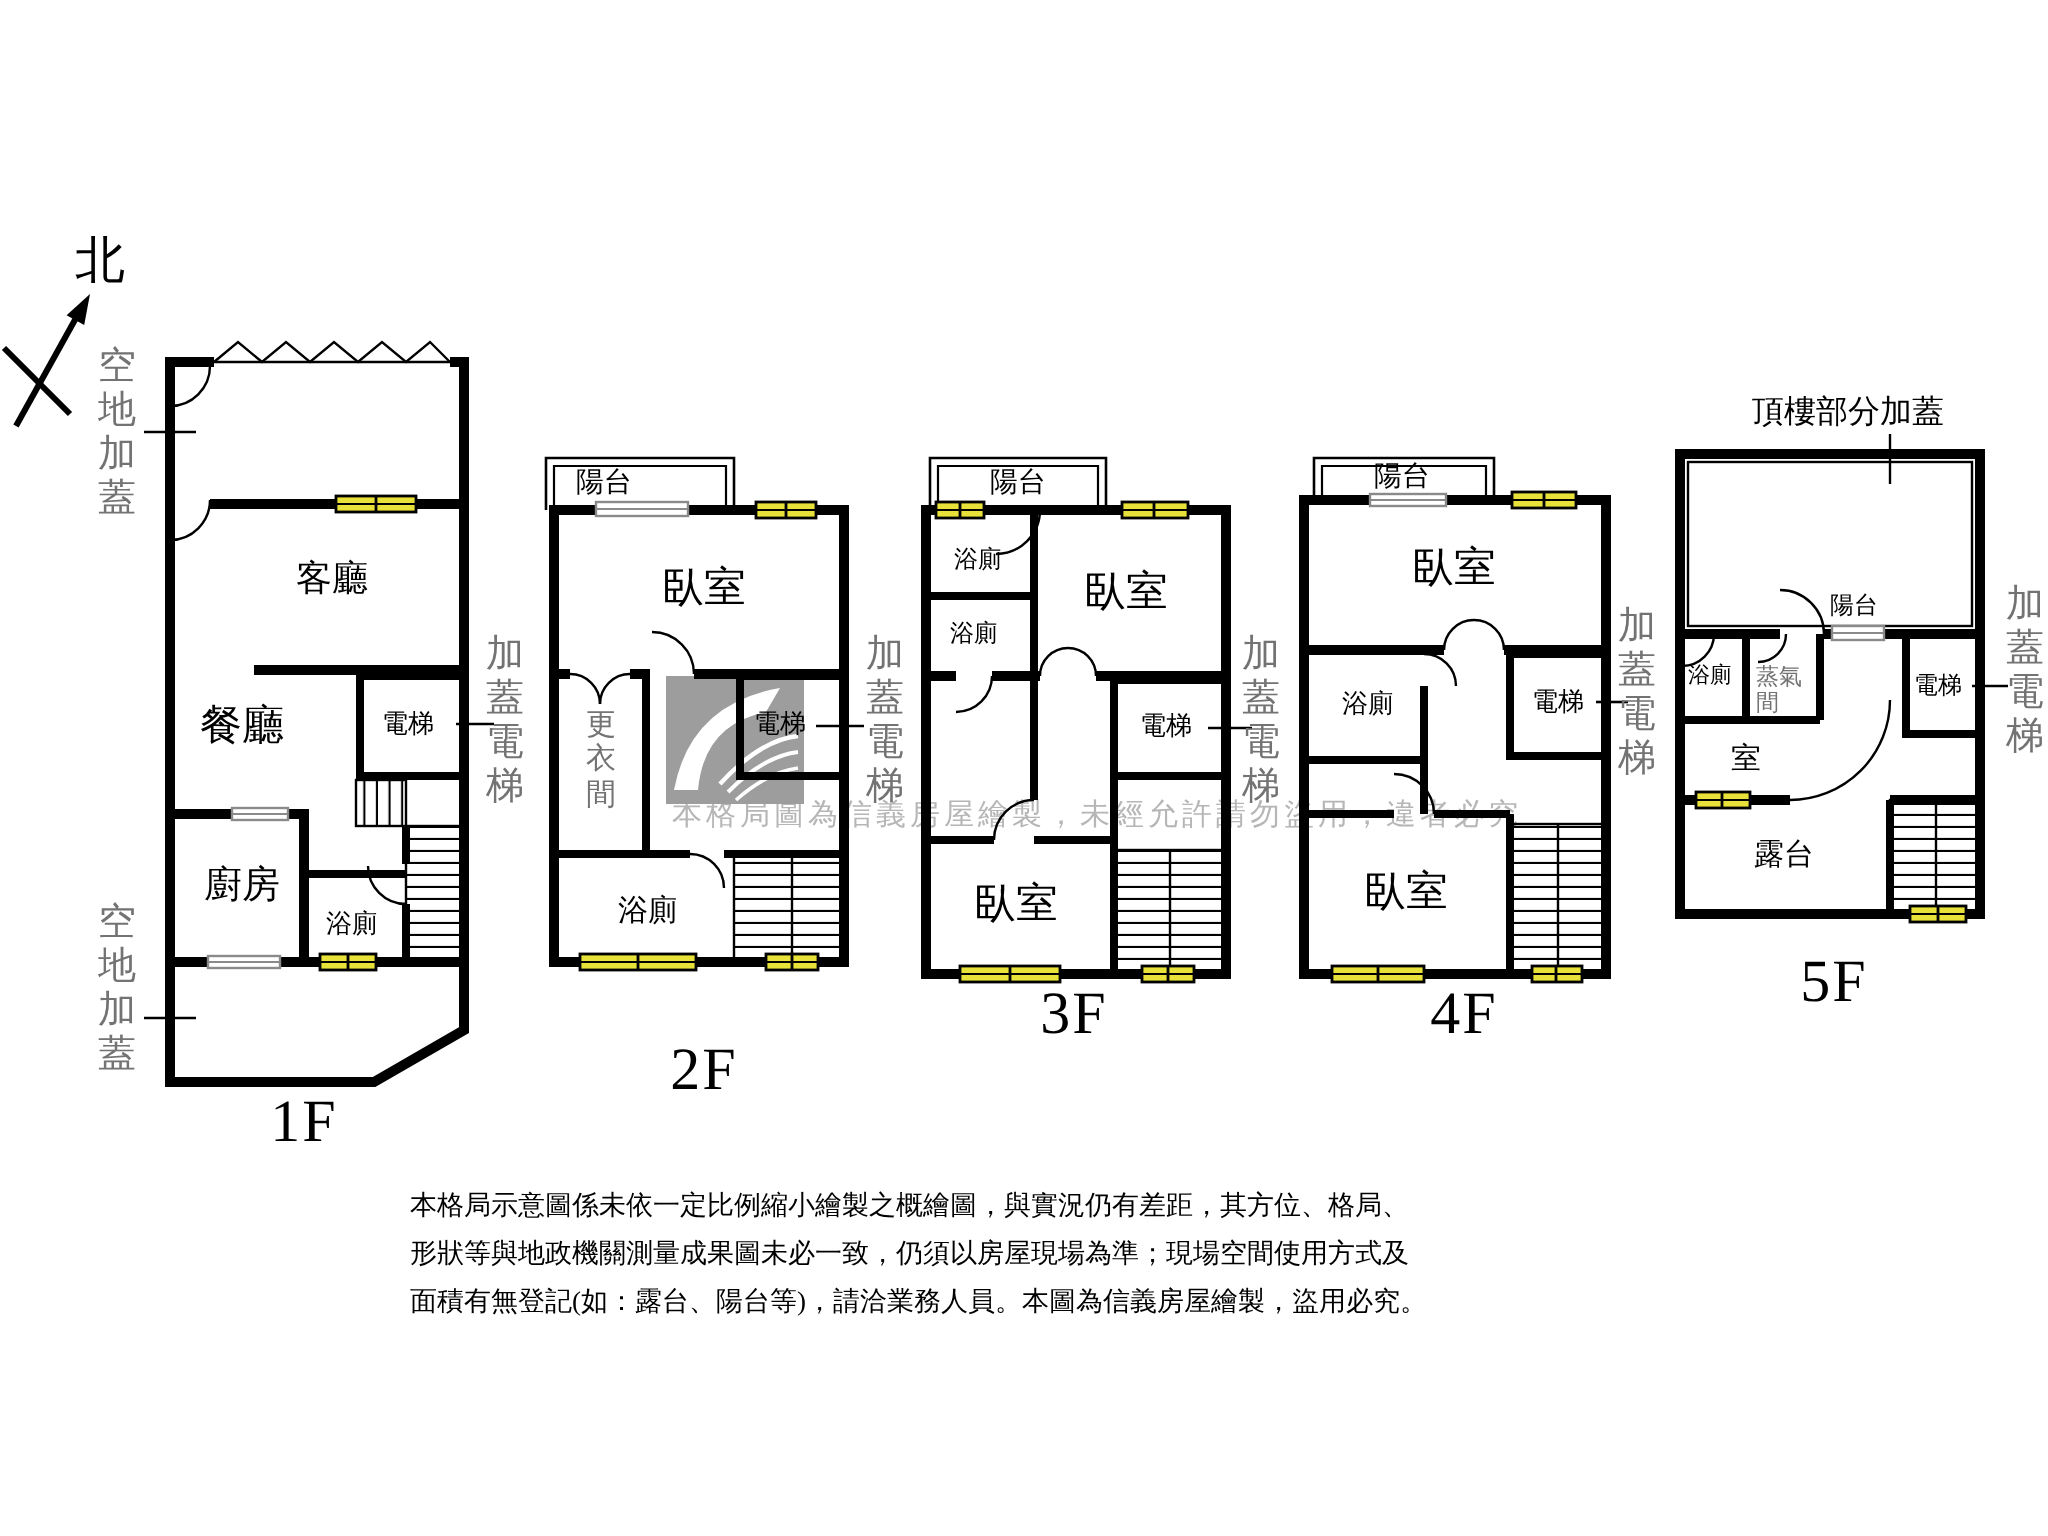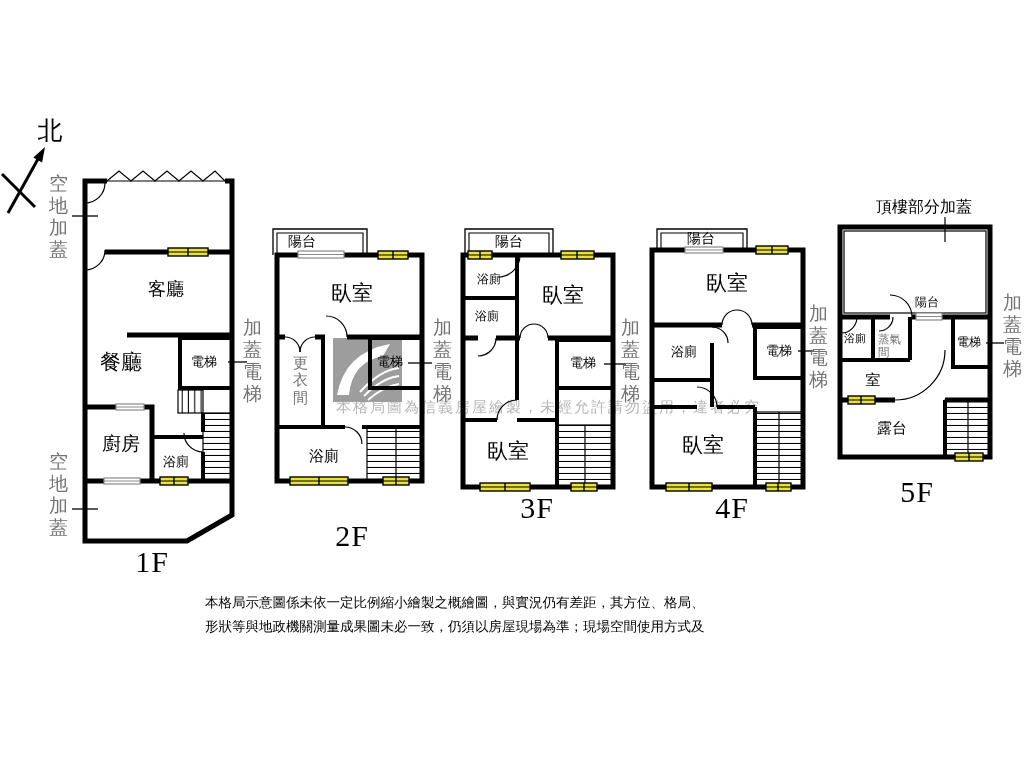--- a/index.html
+++ b/index.html
@@ -286,15 +286,16 @@
   <div class="vlabel" style="left:878px;top:321px;width:26px;font-size:11.5px;margin-top:12px;">蒸氣間</div>
   <div class="lbl" style="left:969px;top:343px;font-size:12px;">電梯</div>
   <div class="lbl" style="left:873px;top:380px;font-size:15px;">室</div>
   <div class="lbl" style="left:892px;top:428px;font-size:15px;">露台</div>
   <div class="lbl floor-tag" style="left:917px;top:491px;text-align:center;">5F</div>
   <div class="vlabel" style="left:1003px;top:292px;width:21px;font-size:19px;">加蓋電梯</div>
 
   <div class="disclaimer">
     <div>本格局示意圖係未依一定比例縮小繪製之概繪圖，與實況仍有差距，其方位、格局、</div>
     <div>形狀等與地政機關測量成果圖未必一致，仍須以房屋現場為準；現場空間使用方式及</div>
+    <div>面積有無登記(如：露台、陽台等)，請洽業務人員。本圖為信義房屋繪製，盜用必究。</div>
   </div>
 
 </div>
 
 </body></html>

